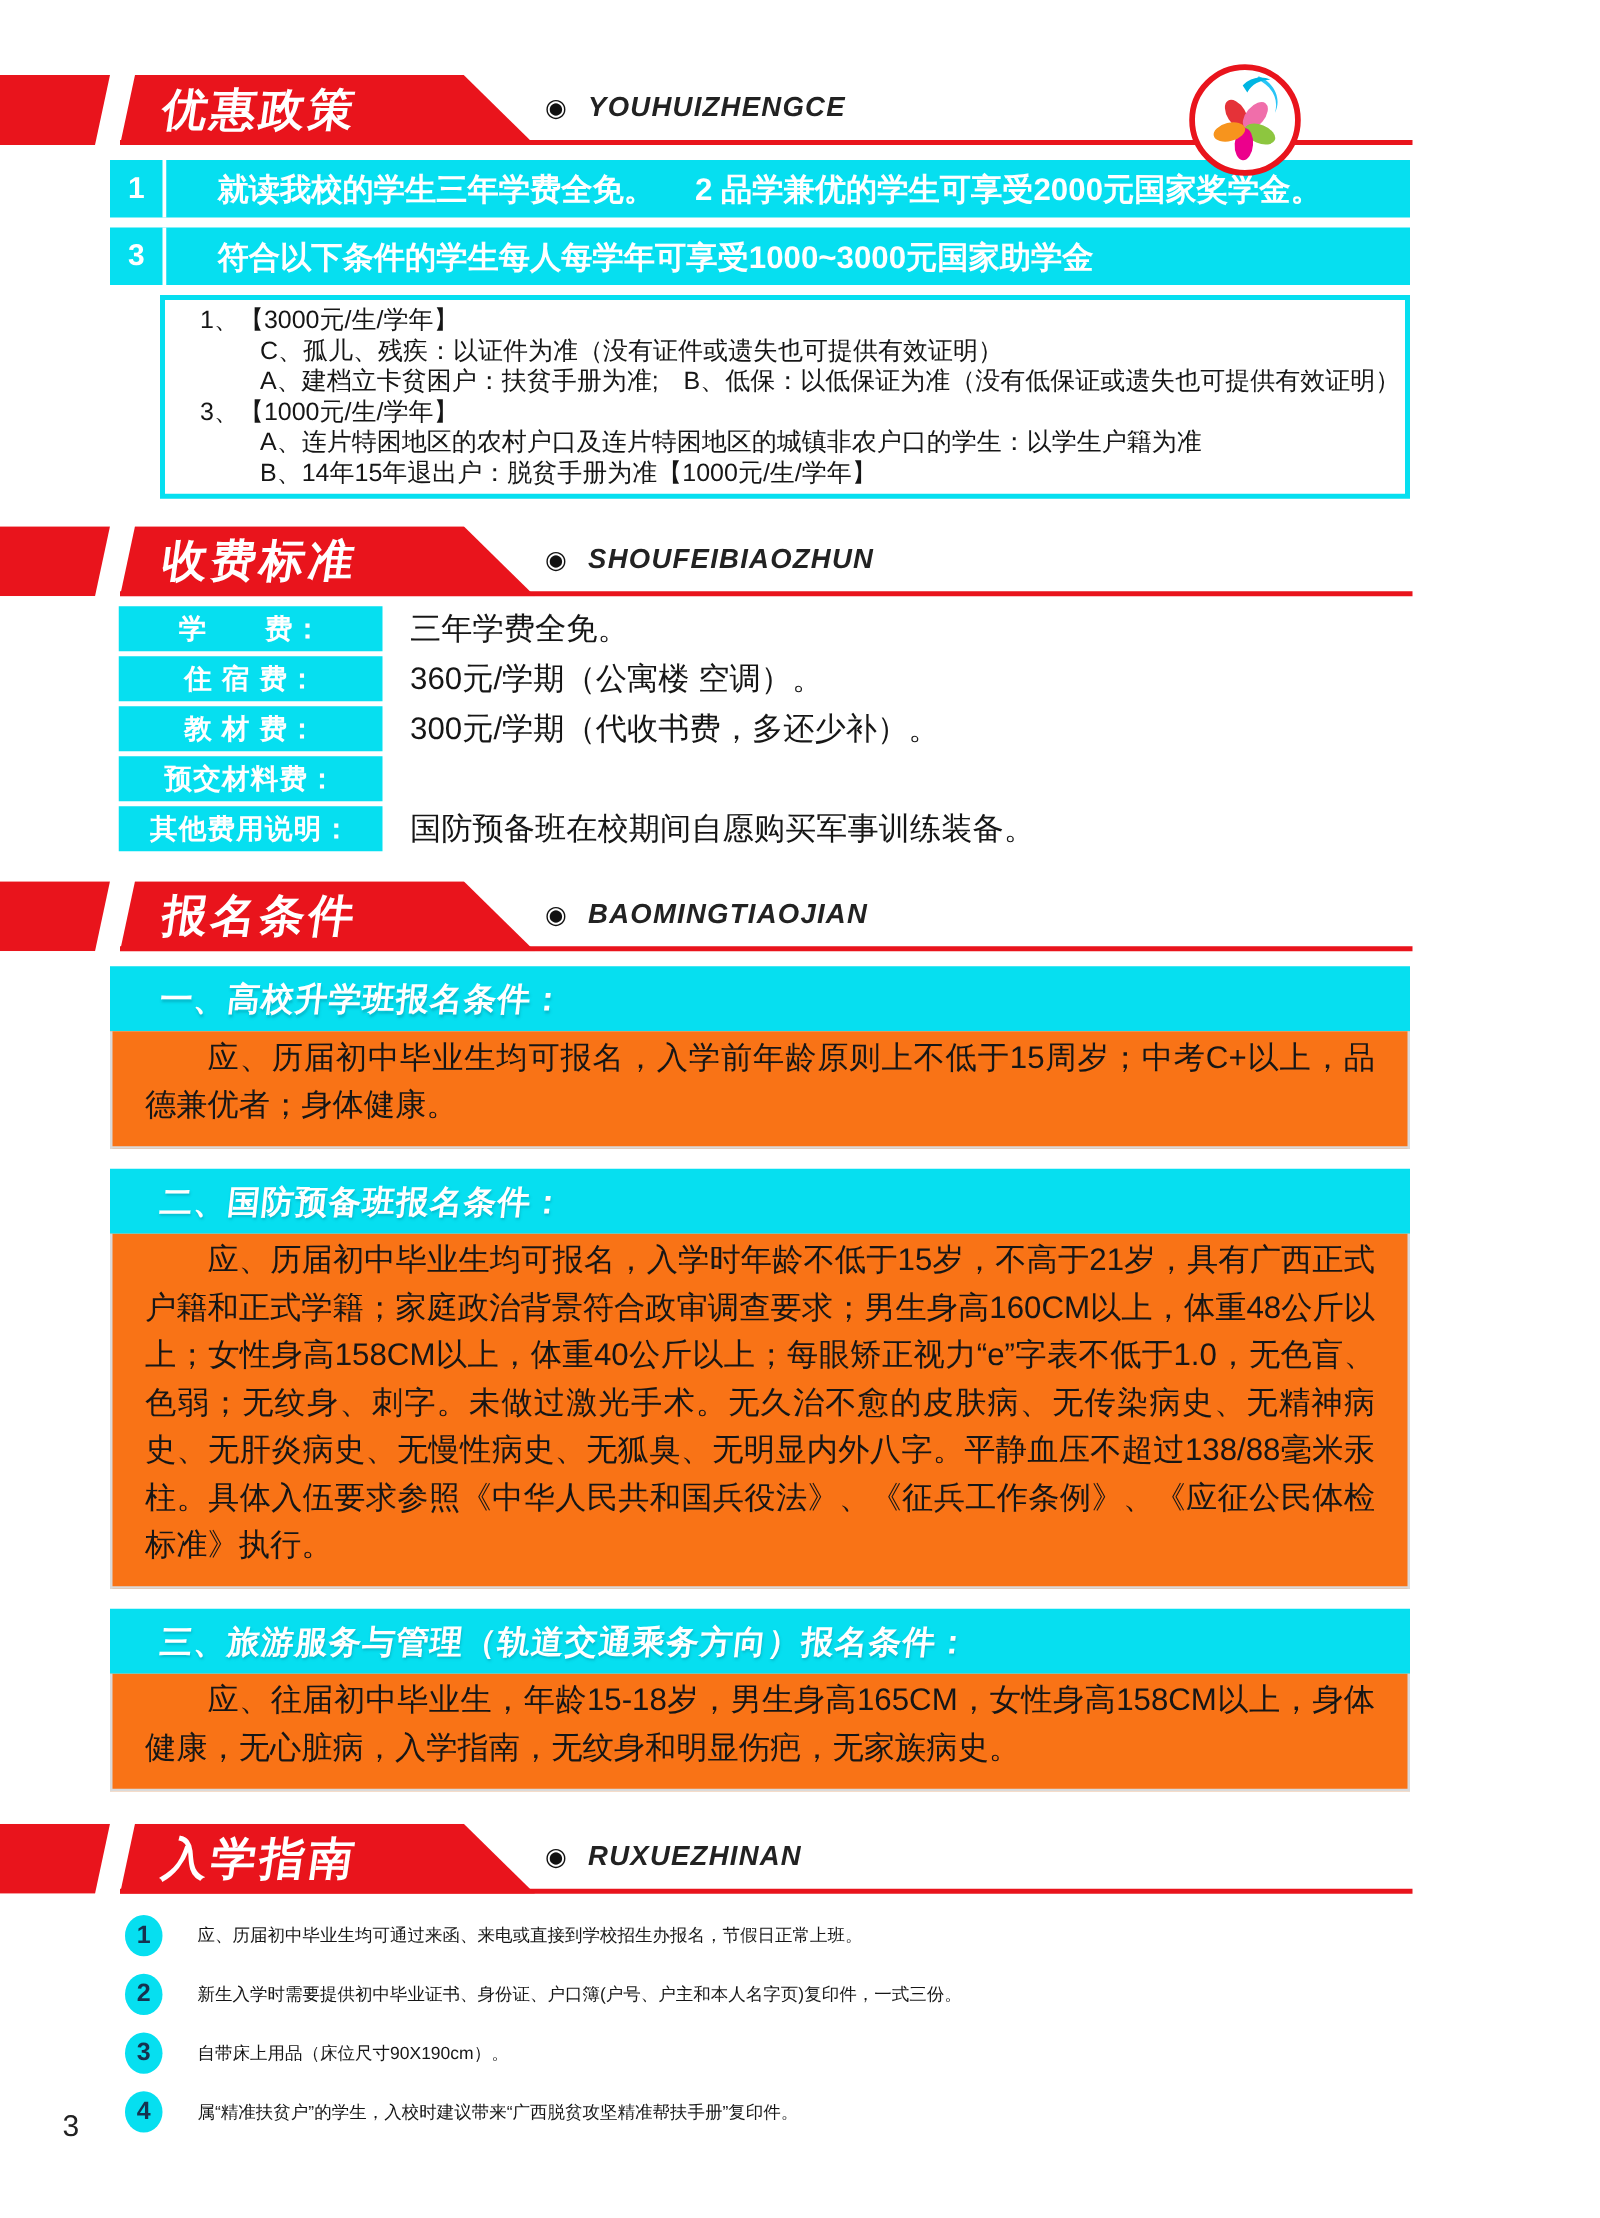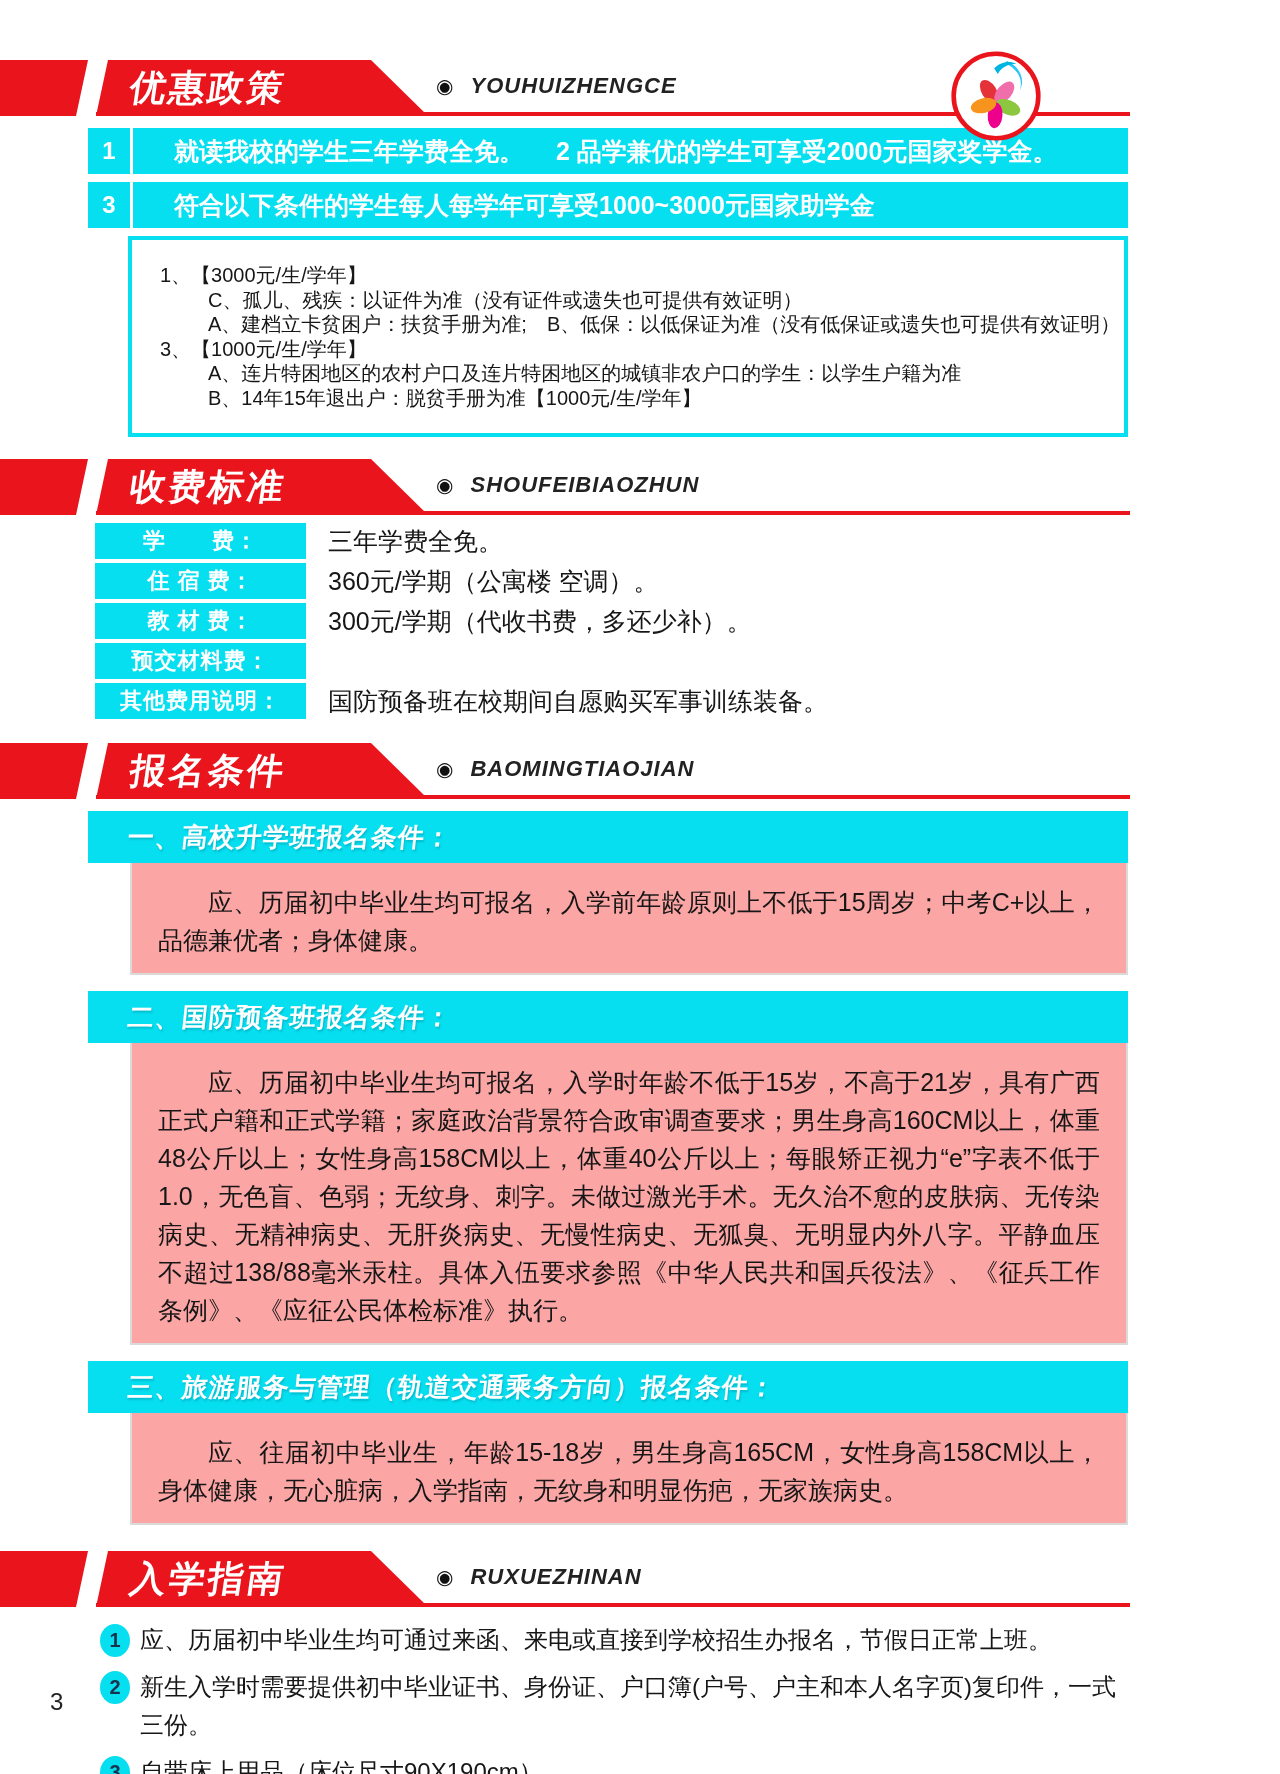--- a/index.html
+++ b/index.html
@@ -26,51 +26,51 @@
 
   
   .content{margin-left:88px;width:1040px;}
 
   
   #youhui-bars{margin-top:12px;}
   .cbar{height:46px;margin-bottom:8px;display:flex;align-items:center;background:var(--cyan);}
   .cbar-num{flex:none;width:42px;text-align:center;color:#fff;font-weight:bold;font-size:24px;
             border-right:3px solid #fff;line-height:46px;height:46px;}
   .cbar-text{padding-left:13px;color:#fff;font-weight:bold;font-size:25px;white-space:nowrap;margin-left:28px;}
-  .detail-box{margin-left:40px;border:4px solid var(--cyan);background:#fff;padding:23px 14px;}
+  .detail-box{margin-left:40px;border:4px solid var(--cyan);background:#fff;padding:4px 14px;}
   .dline{font-size:20px;line-height:24.5px;color:var(--ink);white-space:nowrap;}
   .dline.ind1{padding-left:14px;}
   .dline.ind2{padding-left:62px;}
 
   
   .sec-head.h2{margin-top:22px;}
   #fee-rows{margin-top:8px;display:flex;flex-direction:column;gap:4px;}
   .fee-row{display:flex;align-items:flex-start;}
   .fee-label{flex:none;width:211px;height:36px;margin-left:7px;background:var(--cyan);color:#fff;
              font-weight:bold;font-size:22px;letter-spacing:1px;display:flex;align-items:center;justify-content:center;}
   .fee-text{margin-left:22px;font-size:25px;line-height:36px;color:var(--ink);}
 
   
   .sec-head.h3{margin-top:24px;}
   .cond{margin-top:16px;}
   .cond:first-child{margin-top:12px;}
   .cond-head{height:52px;background:var(--cyan);display:flex;align-items:center;padding-left:40px;}
   .cond-head-text{color:#fff;font-weight:bold;font-size:26px;letter-spacing:1px;transform:skewX(-6deg);
                   text-shadow:1px 2px 2px rgba(0,120,140,.35);white-space:nowrap;}
-  .cond-body{background:#fca5a5;border:2px solid #dadada;border-top:none;padding:20px 26px 14px;margin-left:42px;}
+  .cond-body{background:#f97316;border:2px solid #dadada;border-top:none;padding:2px 26px 14px;}
   .cond-p{margin:0;font-size:25px;line-height:38px;color:var(--ink);text-indent:2em;text-align:justify;}
 
   
   .sec-head.h4{margin-top:26px;}
   #guide-list{margin-top:14px;}
   .gitem{display:flex;align-items:flex-start;margin-bottom:9px;}
   .gnum{flex:none;width:30px;height:33px;margin-left:12px;margin-top:3px;background:var(--cyan);
         border-radius:50%;color:#16324f;font-weight:bold;font-size:20px;
         display:flex;align-items:center;justify-content:center;}
-  .gtext{margin-left:10px;font-size:24px;line-height:38px;color:var(--ink);}
+  .gtext{margin-left:28px;font-size:14px;line-height:38px;color:var(--ink);}
 
   .page-num{position:absolute;left:50px;top:1688px;font-size:24px;color:#222;}
 </style>
 </head>
 <body>
 
 <section>
   <header class="sec-head first">
     <span class="hd-line"></span>
     <span class="hd-block"></span>

